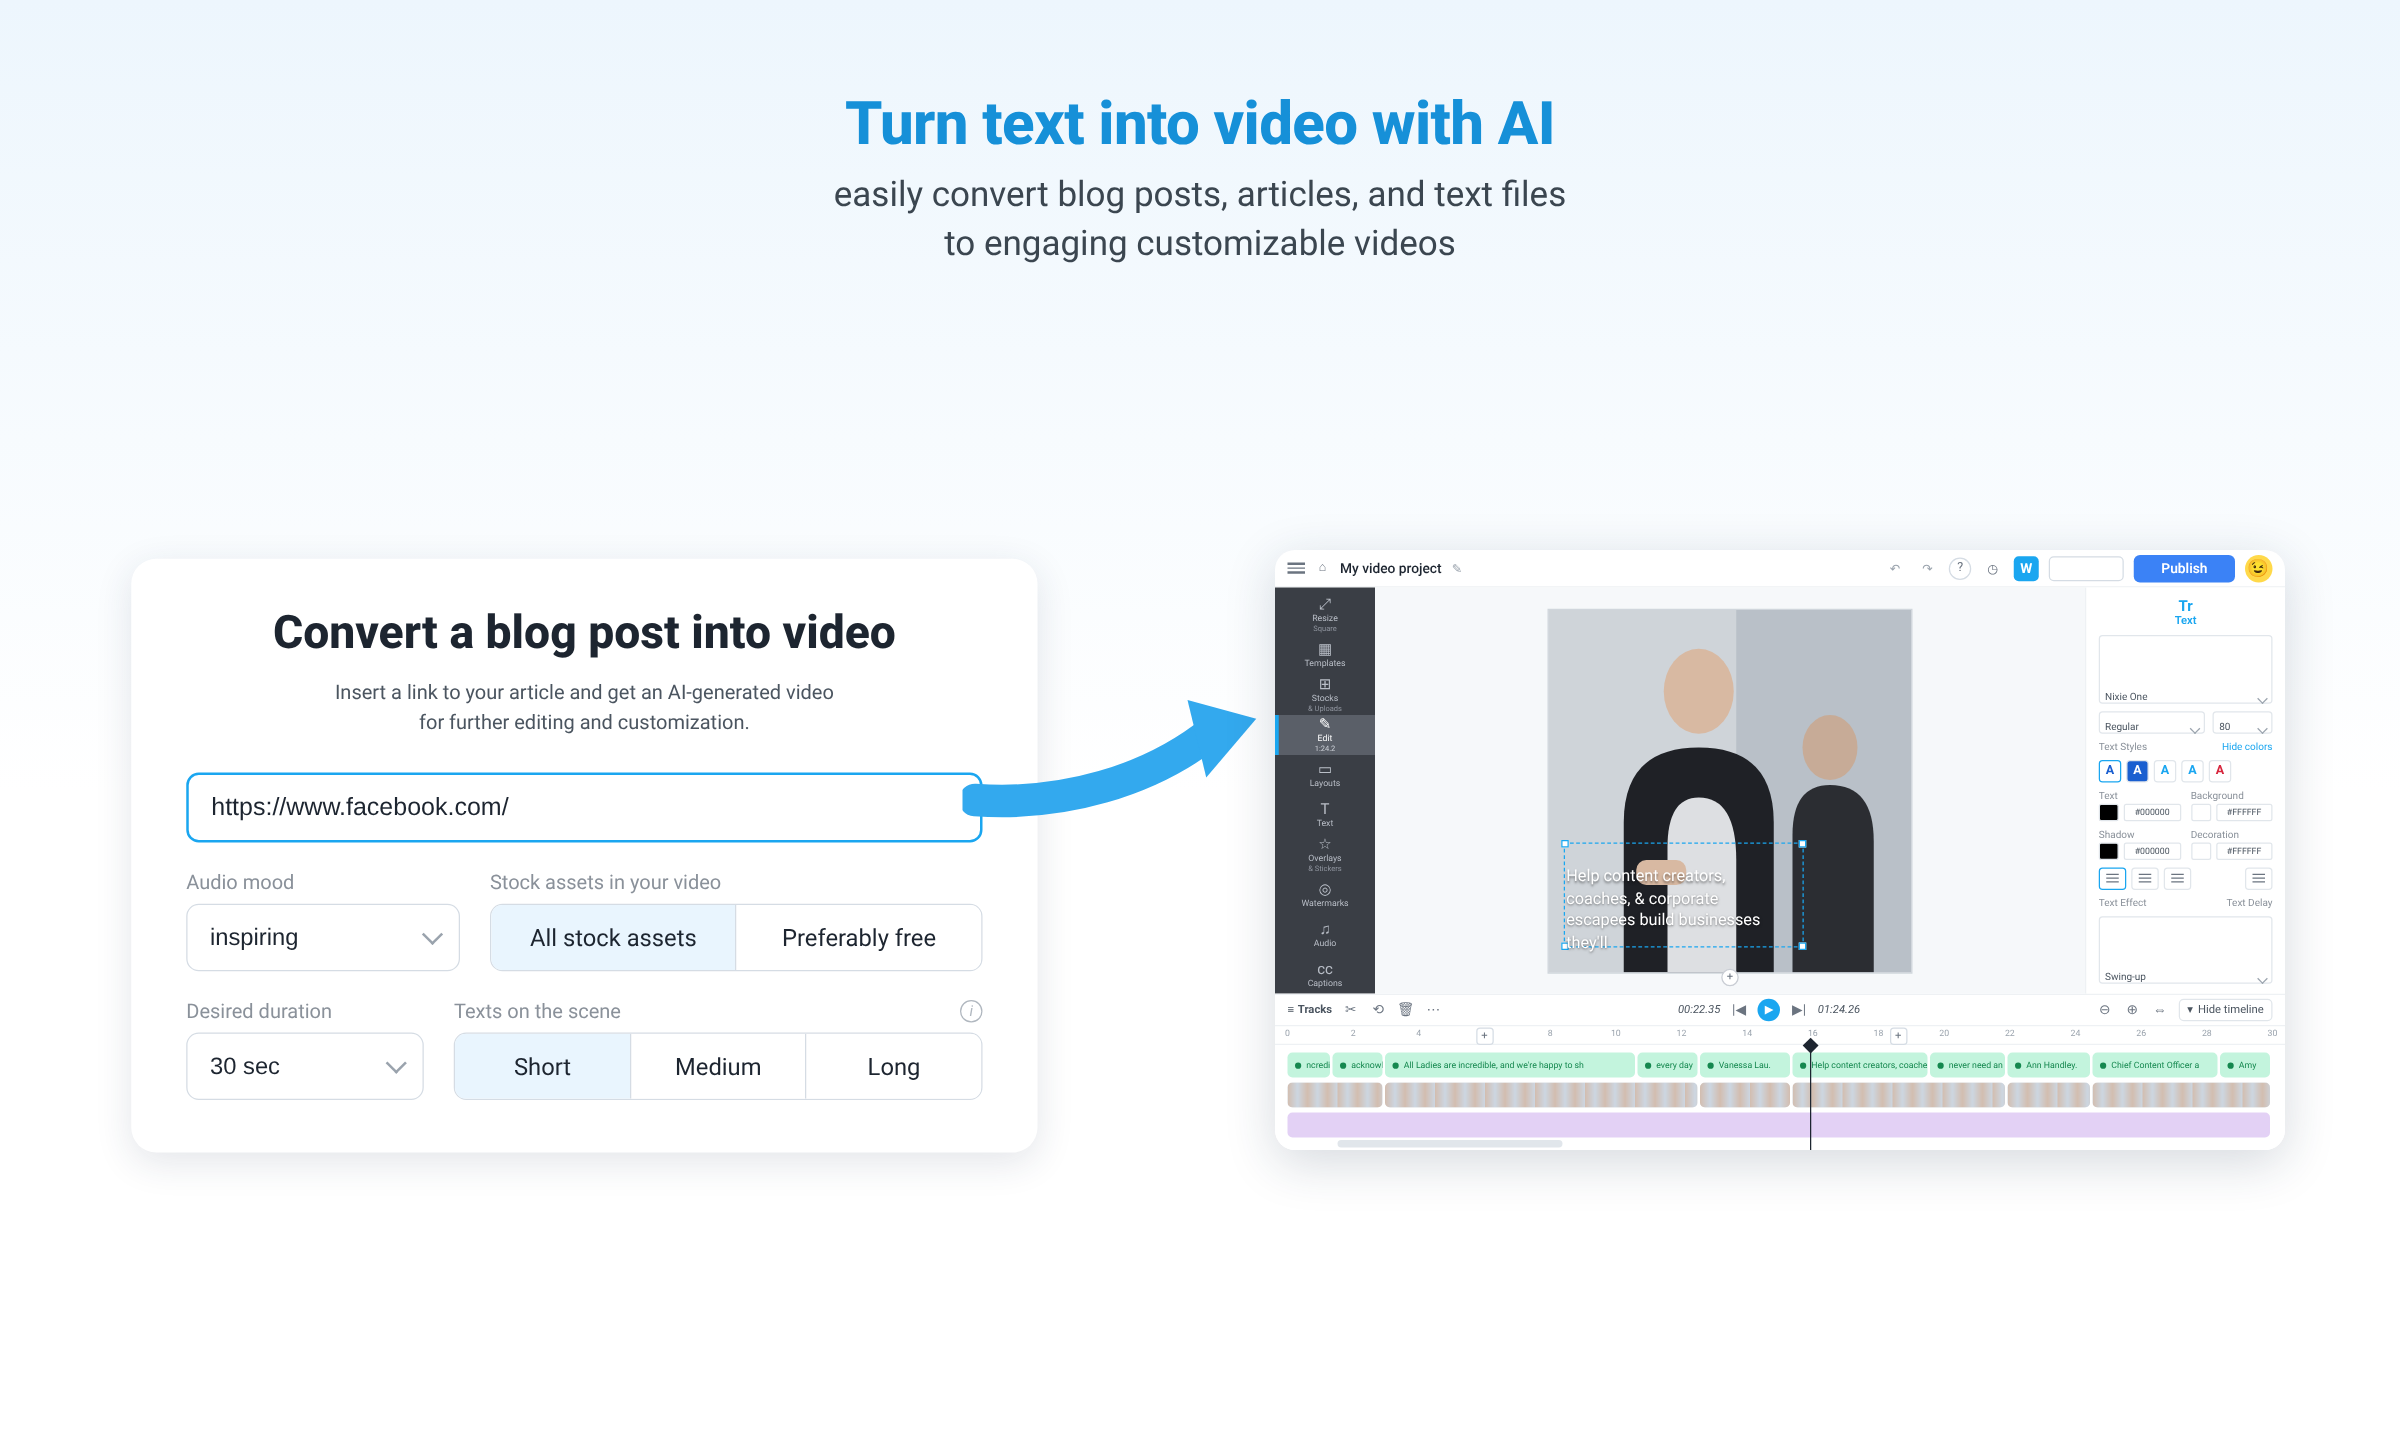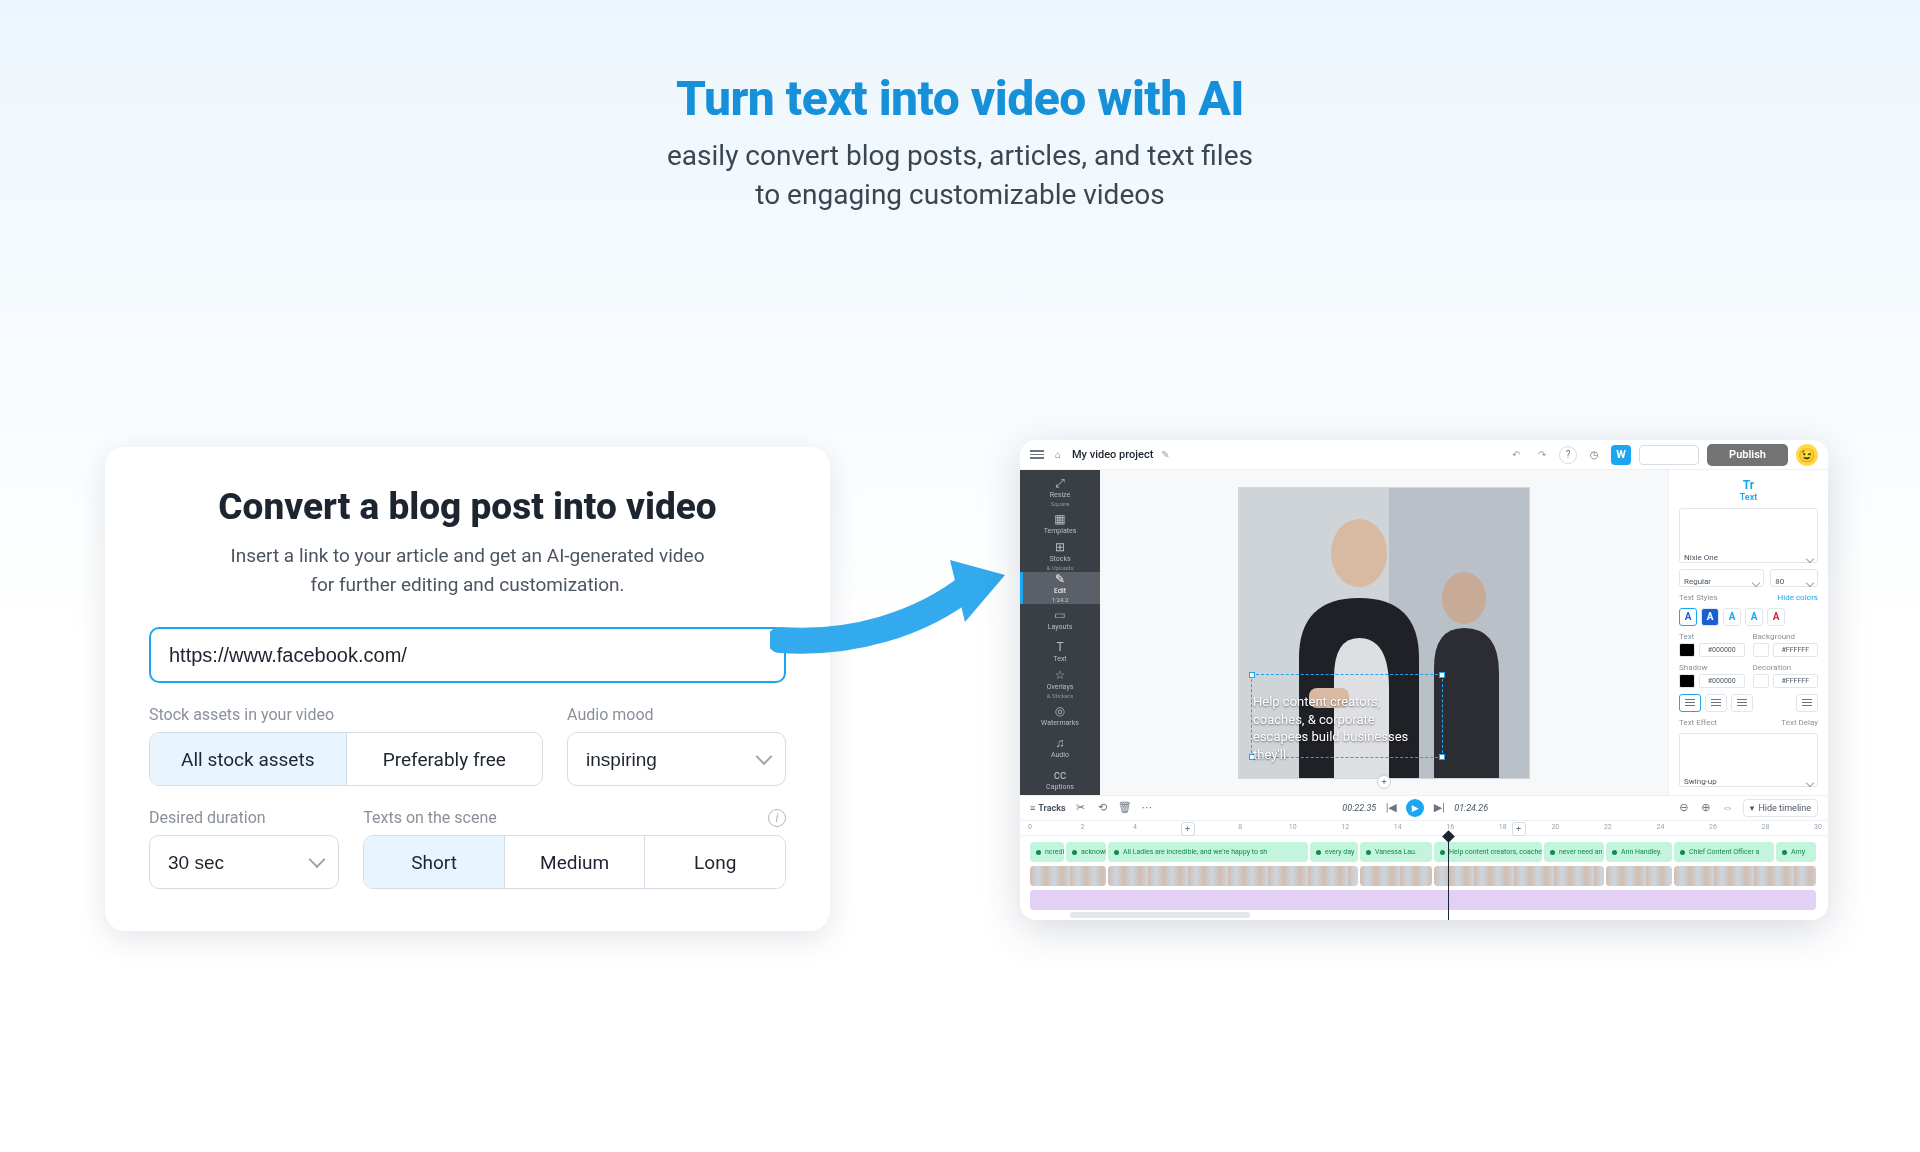--- a/index.html
+++ b/index.html
@@ -27,21 +27,21 @@
   }
 
   
   .card {
     position: absolute; left: 105px; top: 447px;
     width: 725px; background: #fff;
     border-radius: 20px; box-shadow: 0 8px 30px rgba(30,50,80,0.12);
     padding: 38px 44px 42px 44px;
   }
   .card h2 { font-size: 37px; font-weight: 800; color: #1d2530; text-align: center; }
-  .card p.desc { margin-top: 14px; font-size: 19px; color: #4b5560; text-align: center; line-height: 1.5; }
+  .card p.desc { margin-top: 14px; font-size: 16px; color: #4b5560; text-align: center; line-height: 1.5; }
   .url-input {
     margin-top: 28px; width: 100%; height: 56px;
     border: 2px solid #1aa6f0; border-radius: 10px;
     padding: 12px 18px; font-size: 20px; color: #1d2530;
     outline: none;
   }
   .row { display: flex; gap: 24px; margin-top: 22px; }
   .col { flex: 1; }
   .lbl { font-size: 16px; color: #8a919a; margin-bottom: 8px; display:flex; align-items:center; gap:6px;}
   .seg { display: flex; border: 1px solid #d5dce4; border-radius: 10px; overflow: hidden; height: 54px; }
@@ -79,21 +79,21 @@
   .ed-top .home{width:12px;height:12px;display:flex;align-items:center;justify-content:center;color:#6b7480;}
   .ed-top .proj{font-size:11px;color:#1d2530;font-weight:500;}
   .ed-top .pencil{color:#9aa3ad;}
   .ed-top .spacer{flex:1;}
   .ed-top .tico{width:18px;height:18px;border-radius:50%;display:flex;align-items:center;justify-content:center;font-size:10px;color:#6b7480;}
   .ed-top .tico.undo,.ed-top .tico.redo{color:#9aa3ad;}
   .ed-top .tico.help{border:1px solid #d5dce4;}
   .ed-top .tico.hist{color:#6b7480;}
   .ed-top .wbtn{width:20px;height:20px;border-radius:4px;background:#1aa6f0;color:#fff;display:flex;align-items:center;justify-content:center;font-size:11px;font-weight:700;}
   .ed-top .dd{width:60px;height:20px;border:1px solid #d5dce4;border-radius:4px;}
-  .ed-top .publish{height:22px;padding:0 22px;border-radius:5px;background:#737373;color:#fff;font-size:11px;font-weight:600;display:flex;align-items:center;}
+  .ed-top .publish{height:22px;padding:0 22px;border-radius:5px;background:#3b82f6;color:#fff;font-size:11px;font-weight:600;display:flex;align-items:center;}
   .ed-top .smile{width:22px;height:22px;border-radius:50%;background:#ffd94a;display:flex;align-items:center;justify-content:center;font-size:14px;}
 
   .ed-main{flex:1;display:flex;min-height:0;}
   .sidebar2{width:80px;background:#3a3e45;display:flex;flex-direction:column;padding-top:6px;}
   .sitem{height:34px;display:flex;flex-direction:column;align-items:center;justify-content:center;gap:1px;color:#b9bec7;font-size:7px;cursor:pointer;position:relative;padding:0 4px;}
   .sitem.active{background:#5a5f68;color:#fff;}
   .sitem.active::before{content:"";position:absolute;left:0;top:0;bottom:0;width:3px;background:#1aa6f0;}
   .sitem .ic{width:14px;height:14px;display:flex;align-items:center;justify-content:center;font-size:12px;}
   .sitem .sub{font-size:6px;color:#8f949e;}
   .sitem.active .sub{color:#c9cdd4;}
@@ -166,31 +166,31 @@
   </div>
 
   <div class="card">
     <h2>Convert a blog post into video</h2>
     <p class="desc">
       <span>Insert a link to your article and get an AI-generated video</span><br>
       <span>for further editing and customization.</span>
     </p>
     <input class="url-input" type="text" value="https://www.facebook.com/" style="">
     <div class="row">
+      <div class="col">
+        <div class="lbl">Audio mood</div>
+        <div class="select">
+          <select><option>inspiring</option></select>
+        </div>
+      </div>
       <div class="col" style="flex:1.8">
         <div class="lbl">Stock assets in your video</div>
         <div class="seg">
           <div class="opt sel">All stock assets</div>
           <div class="opt">Preferably free</div>
-        </div>
-      </div>
-      <div class="col">
-        <div class="lbl">Audio mood</div>
-        <div class="select">
-          <select><option>inspiring</option></select>
         </div>
       </div>
     </div>
     <div class="row">
       <div class="col" style="flex:0.9">
         <div class="lbl">Desired duration</div>
         <div class="select">
           <select><option>30 sec</option></select>
         </div>
       </div>

